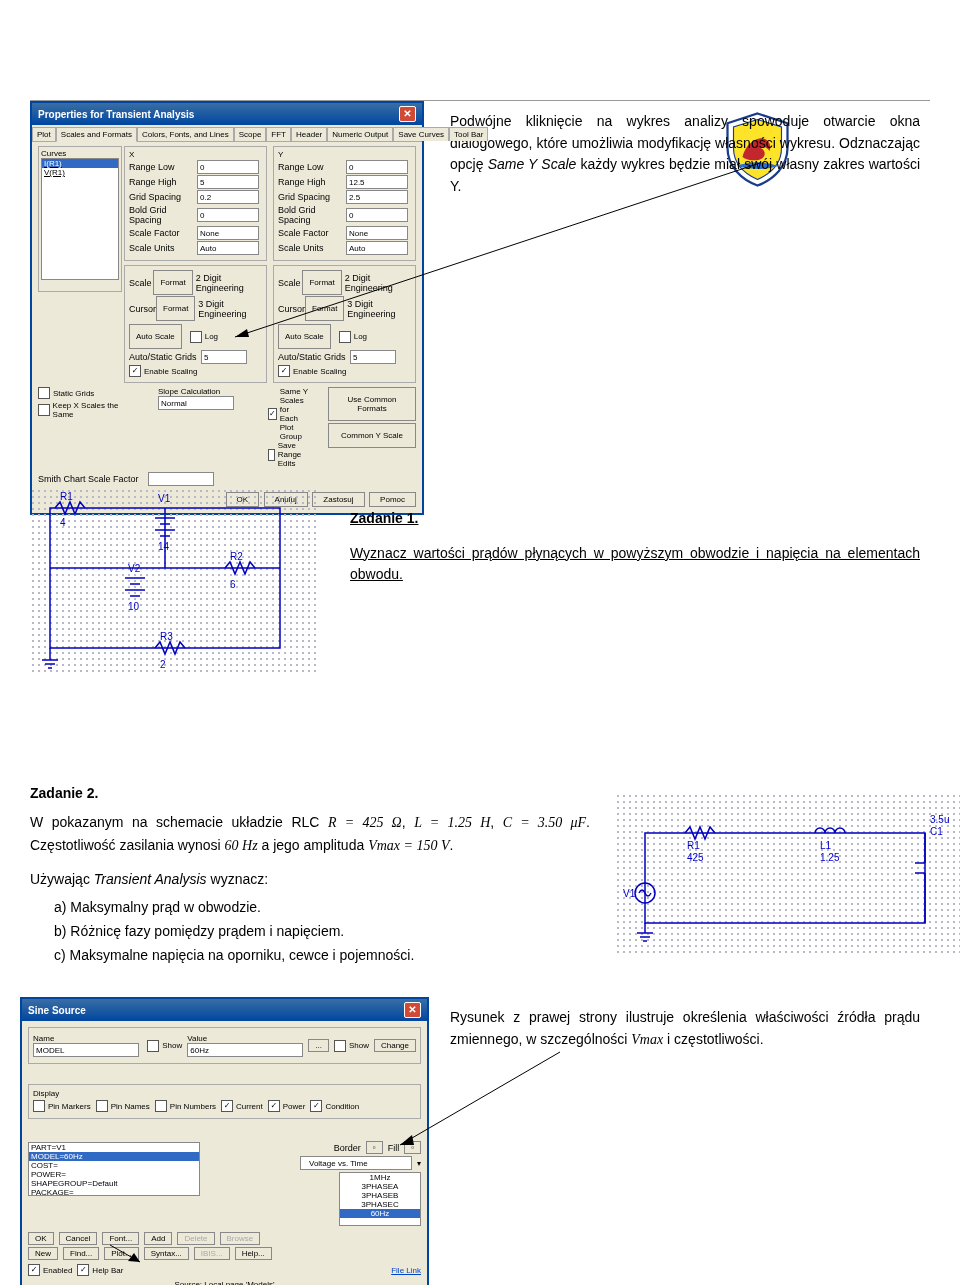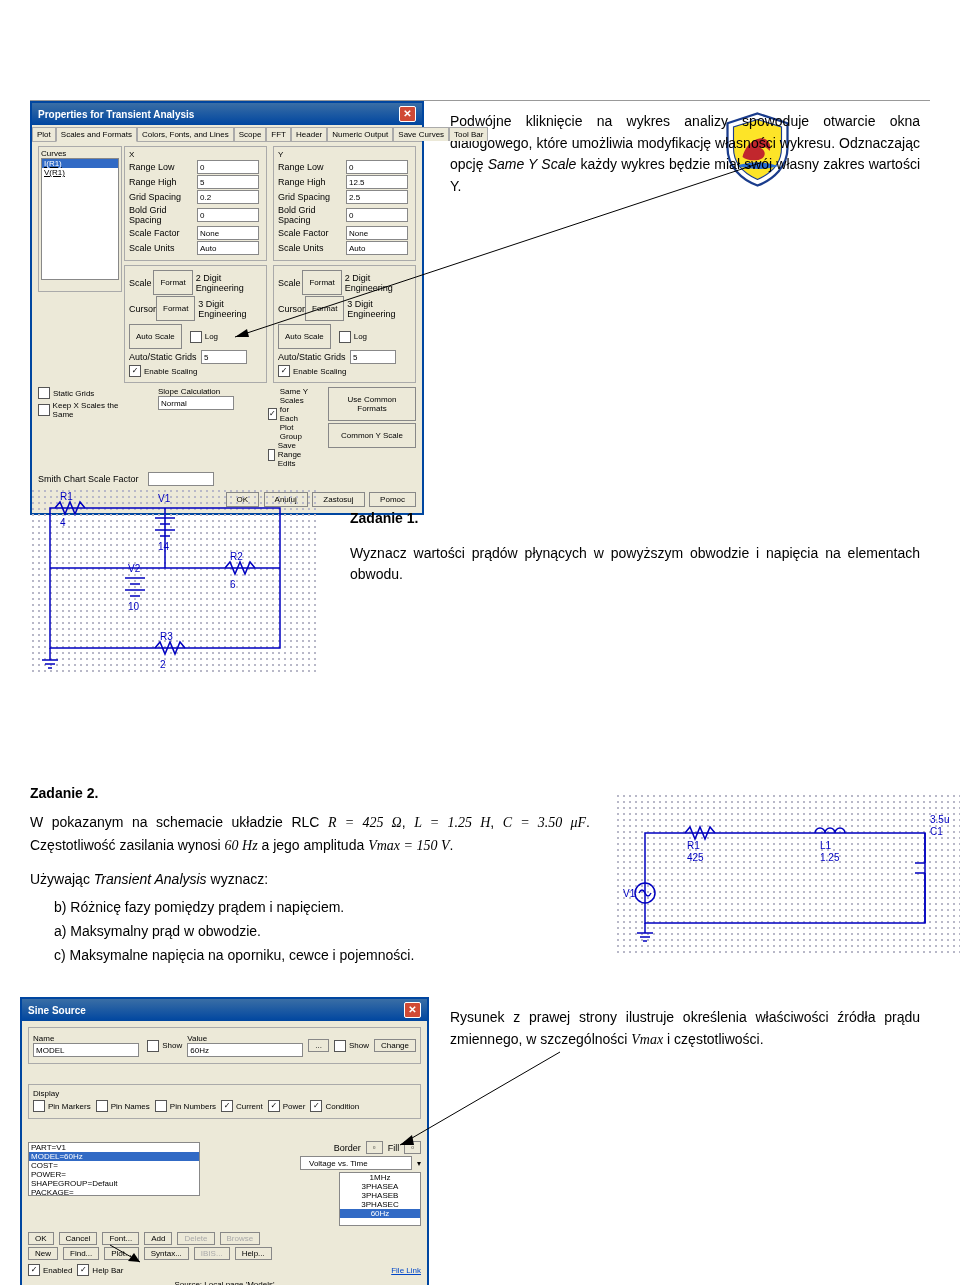--- a/index.html
+++ b/index.html
@@ -33,21 +33,21 @@
   .dlg-buttons .btn { margin-left:2px; padding:2px 10px; }
 
   
   .para1 { margin-left:450px; margin-right:40px; padding-top:10px; text-align:justify; line-height:1.55; font-size:14px; }
   .para1 .italic { font-style:italic; }
 
   .zad1-block { position:relative; margin-top:290px; }
   .circuit1 { position:absolute; left:30px; top:0; width:290px; height:185px; }
   .dotbg { background-image: radial-gradient(#b8b8c8 0.8px, transparent 0.8px); background-size:6px 6px; }
   .circuit1 svg { position:absolute; left:0; top:0; }
-  .zad1-text { margin-left:350px; margin-right:40px; padding-top:20px; font-size:14px; line-height:1.5; text-align:justify; }
+  .zad1-text { margin-left:350px; margin-right:40px; padding-top:20px; font-size:14px; line-height:1.5; text-align:justify;text-decoration:underline; }
   .zad1-text .h { font-weight:bold; }
 
   .zad2-block { margin-top:200px; padding:0 40px 0 30px; position:relative; }
   .zad2-block .h { font-weight:bold; font-size:14px; }
   .zad2-text { width:560px; text-align:justify; font-size:14px; line-height:1.6; margin-top:10px;}
   .circuit2 { position:absolute; right:0px; top:8px; width:345px; height:160px; }
   .zad-list { margin-top:6px; font-size:14px; line-height:1.7; padding-left:24px; }
   .zad-list div { text-indent:-20px; padding-left:20px; }
 
   .dialog2 { position:absolute; left:20px; top:0; width:405px; border:2px solid #0046A0; background:#ECE9D8; font-family: Tahoma, sans-serif; font-size:9px;}
@@ -327,22 +327,22 @@
 
     <div class="zad2-block">
       <div class="h">Zadanie 2.</div>
       <div class="zad2-text">
         <span>W pokazanym na schemacie układzie RLC </span><span class="formula">R = 425 Ω</span><span>, </span><span class="formula">L = 1.25 H</span><span>,    </span><span class="formula">C = 3.50 μF</span><span>. Częstotliwość zasilania wynosi </span><span class="formula">60 Hz</span><span> a jego amplituda </span><span class="formula">Vmax = 150 V</span><span>.</span>
       </div>
       <div class="zad2-text" style="margin-top:10px">
         <span>Używając </span><span style="font-style:italic">Transient Analysis</span><span> wyznacz:</span>
       </div>
       <div class="zad-list">
+        <div>a)  Maksymalny prąd w obwodzie.</div>
         <div>b)  Różnicę fazy pomiędzy prądem i napięciem.</div>
-        <div>a)  Maksymalny prąd w obwodzie.</div>
         <div>c)  Maksymalne napięcia na oporniku, cewce i pojemności.</div>
       </div>
 
       <div class="circuit2 dotbg">
         <svg width="345" height="160">
           <path class="wire" d="M30 40 L310 40 L310 130 L30 130 Z"></path>
 
           <path class="wire" d="M70 40 l5 -6 l5 12 l5 -12 l5 12 l5 -12 l5 6"></path>
           <text x="72" y="56" class="clbl">R1</text>
           <text x="72" y="68" class="cval">425</text>

